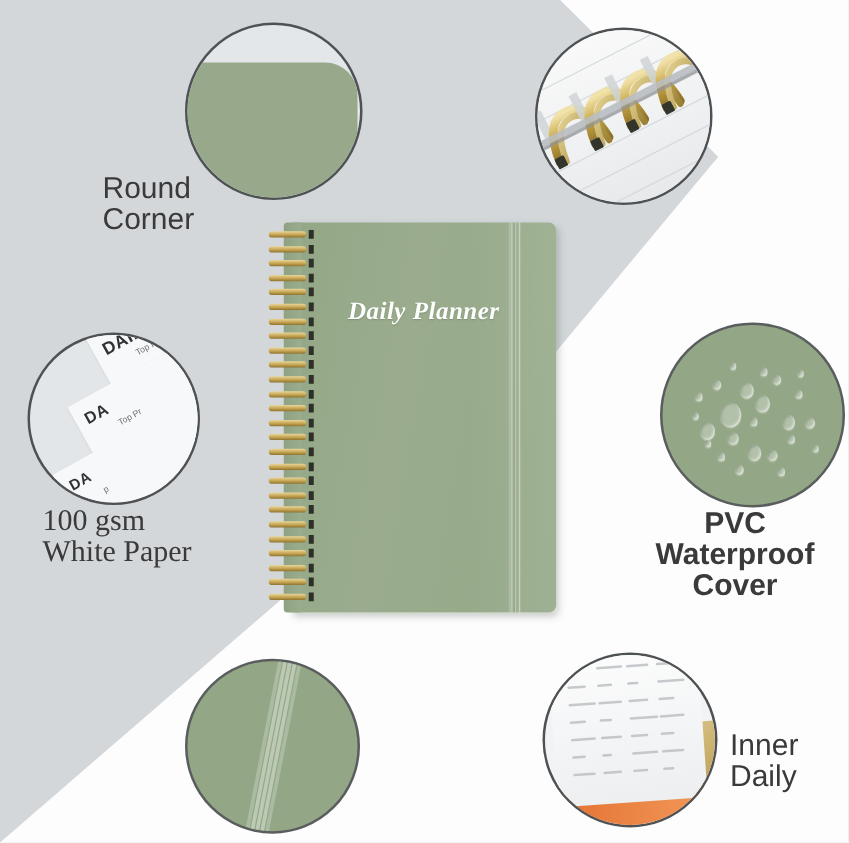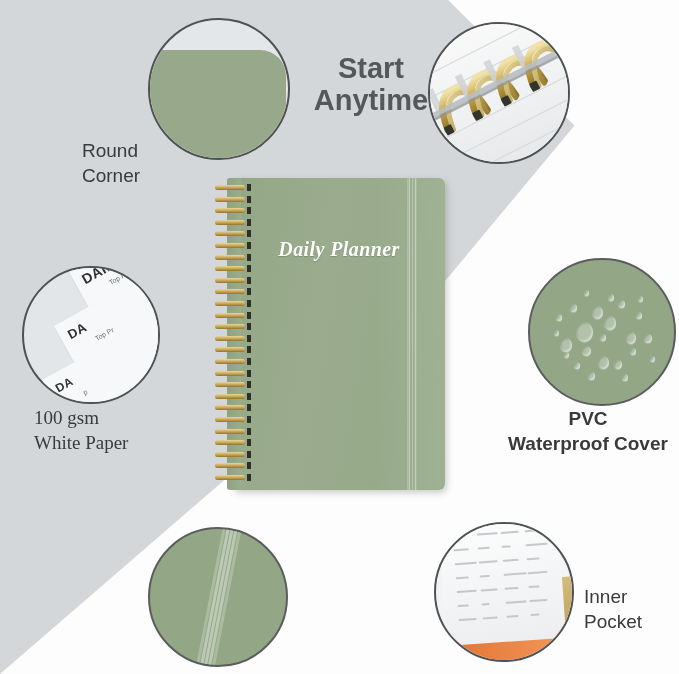--- a/index.html
+++ b/index.html
@@ -52,21 +52,21 @@
     background:linear-gradient(175deg,#fdfdfd,#eceef0);transform:rotate(-4deg);}
   .pk-scr{position:absolute;background:#b9bdc1;height:2px;border-radius:1px;opacity:.8;}
   .pk-orange{position:absolute;left:-10px;bottom:-6px;width:170px;height:46px;
     background:linear-gradient(100deg,#e06a2a,#f6a264);transform:rotate(-7deg);}
   .pk-card{position:absolute;right:-4px;bottom:22px;width:46px;height:60px;
     background:linear-gradient(160deg,#d9c58a,#b99a4e);transform:rotate(-5deg);}
   .pk-shelf{position:absolute;left:-6px;bottom:28px;width:160px;height:10px;
     background:#f6dcd0;transform:rotate(-7deg);}
 
   
-  .lbl{position:absolute;color:#3a3a3a;font-size:19px;line-height:25px;
+  .lbl{position:absolute;color:#3a3a3a;font-size:24px;line-height:25px;
     white-space:pre-line;}
   .lbl.big{color:#555759;font-weight:bold;font-size:29px;line-height:32px;}
 
   
   #book{position:absolute;left:215px;top:178px;width:230px;height:316px;}
   .cover{position:absolute;left:18px;top:0;width:212px;height:312px;
     background:linear-gradient(100deg,#93a786 0%,#9aac8d 40%,#94a887 100%);
     border-radius:3px 6px 6px 3px;
     box-shadow:2px 3px 6px rgba(60,70,60,.25);}
   .cover-sheen{position:absolute;right:0;top:0;width:70px;height:312px;
@@ -214,22 +214,20 @@
         </div>
       </div>
   </div>
 
   <div class="circle" id="c-round">
     <div class="rc-shape"></div>
   </div>
   <div class="lbl" style="left:82px;top:138px;">Round
 Corner</div>
 
-  <div class="lbl big" style="left:312px;top:52px;text-align:center;width:118px;">Start
-Anytime</div>
 
   <div class="circle" id="c-wire">
     <div class="wire-paper">
         <div class="wire-line" style="top: 14px; transform: rotate(-27deg);"></div>
         <div class="wire-line" style="top: 38px; transform: rotate(-27deg);"></div>
         <div class="wire-line" style="top: 62px; transform: rotate(-27deg);"></div>
         <div class="wire-line" style="top: 86px; transform: rotate(-27deg);"></div>
         <div class="wire-line" style="top: 110px; transform: rotate(-27deg);"></div>
         <div class="wire-line" style="top: 134px; transform: rotate(-27deg);"></div>
       </div>
@@ -362,15 +360,15 @@
           <div class="pk-scr" style="left: 62px; top: 84px; width: 21px;"></div>
           <div class="pk-scr" style="left: 86px; top: 84px; width: 18px;"></div>
           <div class="pk-scr" style="left: 14px; top: 98px; width: 18px;"></div>
           <div class="pk-scr" style="left: 38px; top: 98px; width: 15px;"></div>
           <div class="pk-scr" style="left: 62px; top: 98px; width: 12px;"></div>
           <div class="pk-scr" style="left: 86px; top: 98px; width: 9px;"></div>
         </div>
     </div>
   </div>
   <div class="lbl" style="left:584px;top:584px;">Inner
-Pocket</div>
+Daily</div>
 
 </div>
 
 </body></html>

